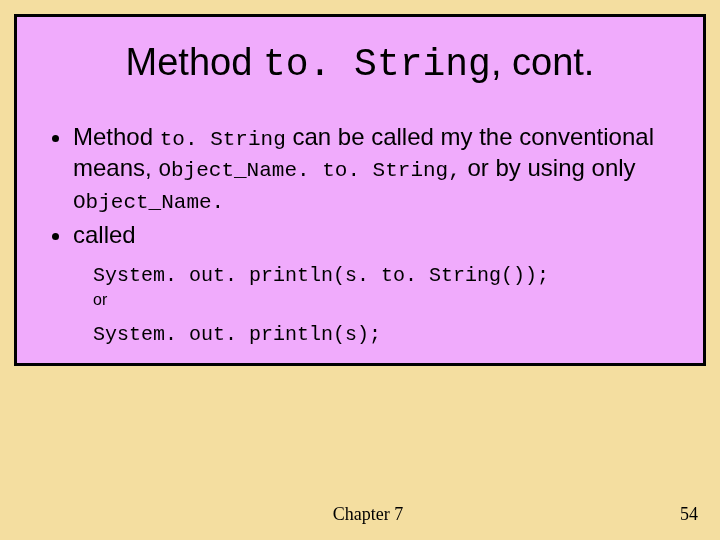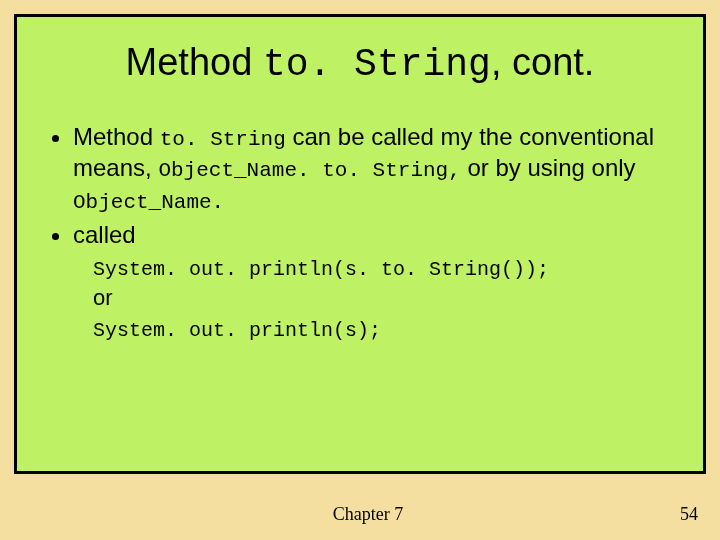--- a/index.html
+++ b/index.html
@@ -14,22 +14,22 @@
     box-sizing: border-box;
     width: 720px;
     height: 540px;
     background: #f4dea0;
     padding: 14px 14px 8px 14px;
     position: relative;
   }
   .panel {
     box-sizing: border-box;
     width: 100%;
-    height: 460px;
-    background: #bef264;
+    height: 352px;
+    background: #f0abfc;
     border: 3px solid #000;
     padding: 24px 30px 20px 30px;
   }
   .title {
     text-align: center;
     font-size: 38px;
     font-weight: 400;
     margin: 0 0 36px 0;
     color: #000;
   }
@@ -45,28 +45,28 @@
     color: #000;
   }
   ul.bullets > li {
     margin-bottom: 4px;
   }
   .mono-sm {
     font-family: "Courier New", Courier, monospace;
     font-size: 21px;
   }
   .codeblock {
-    margin: 8px 0 2px 46px;
+    margin: 14px 0 2px 46px;
     font-family: "Courier New", Courier, monospace;
     font-size: 20px;
     color: #000;
   }
   .or-line {
     margin: 4px 0 2px 46px;
-    font-size: 22px;
+    font-size: 16px;
   }
   .footer {
     position: absolute;
     left: 16px;
     right: 0;
     bottom: 12px;
     height: 24px;
     font-family: "Times New Roman", Times, serif;
     color: #000;
   }

